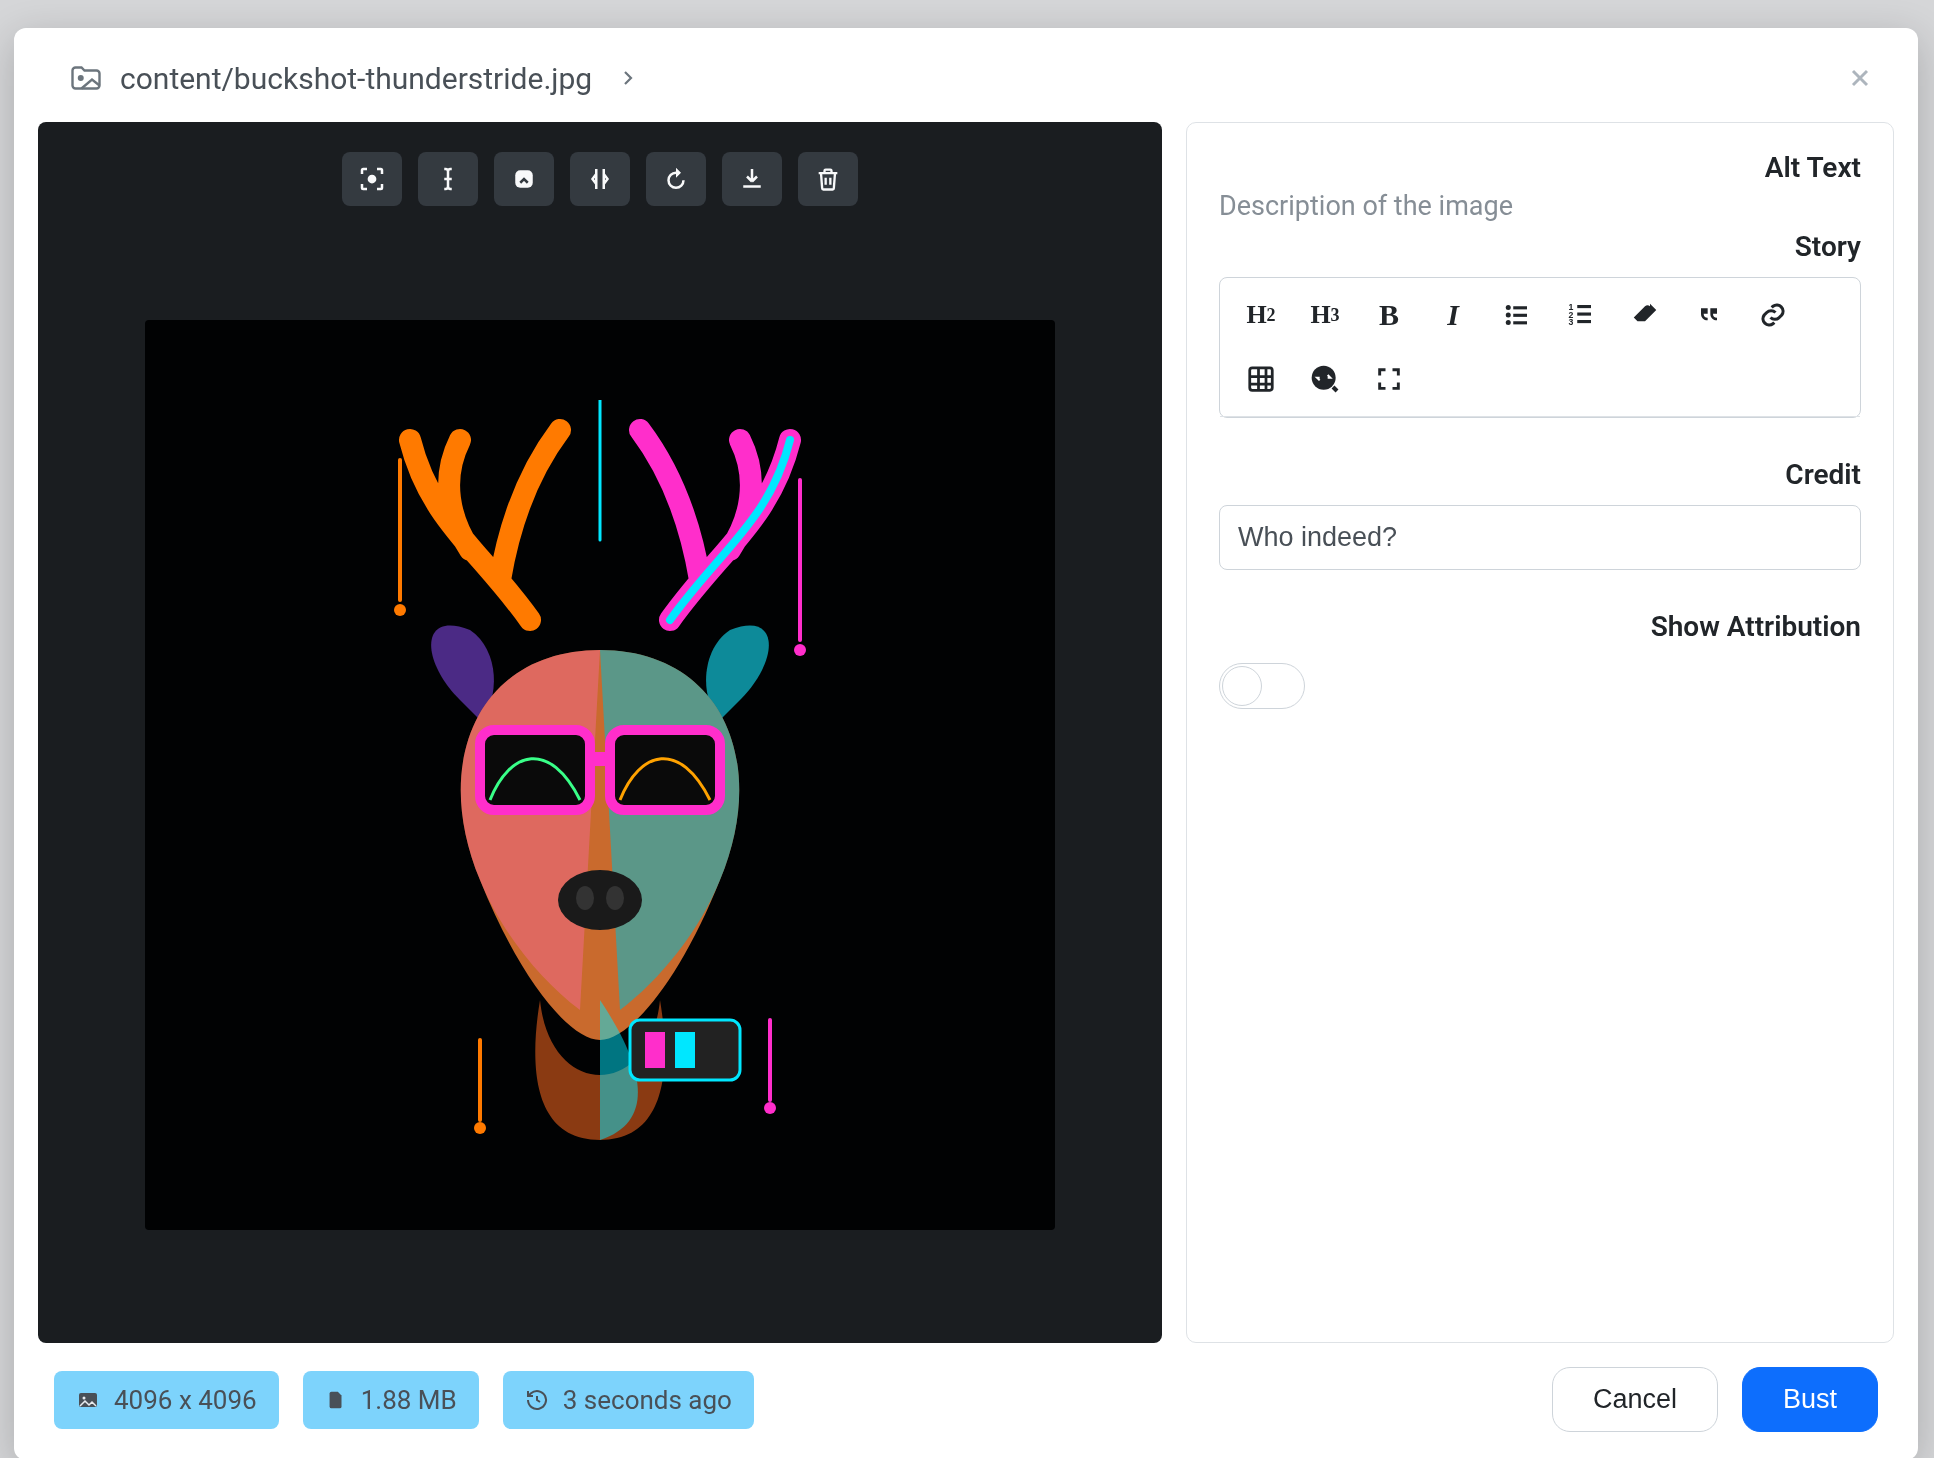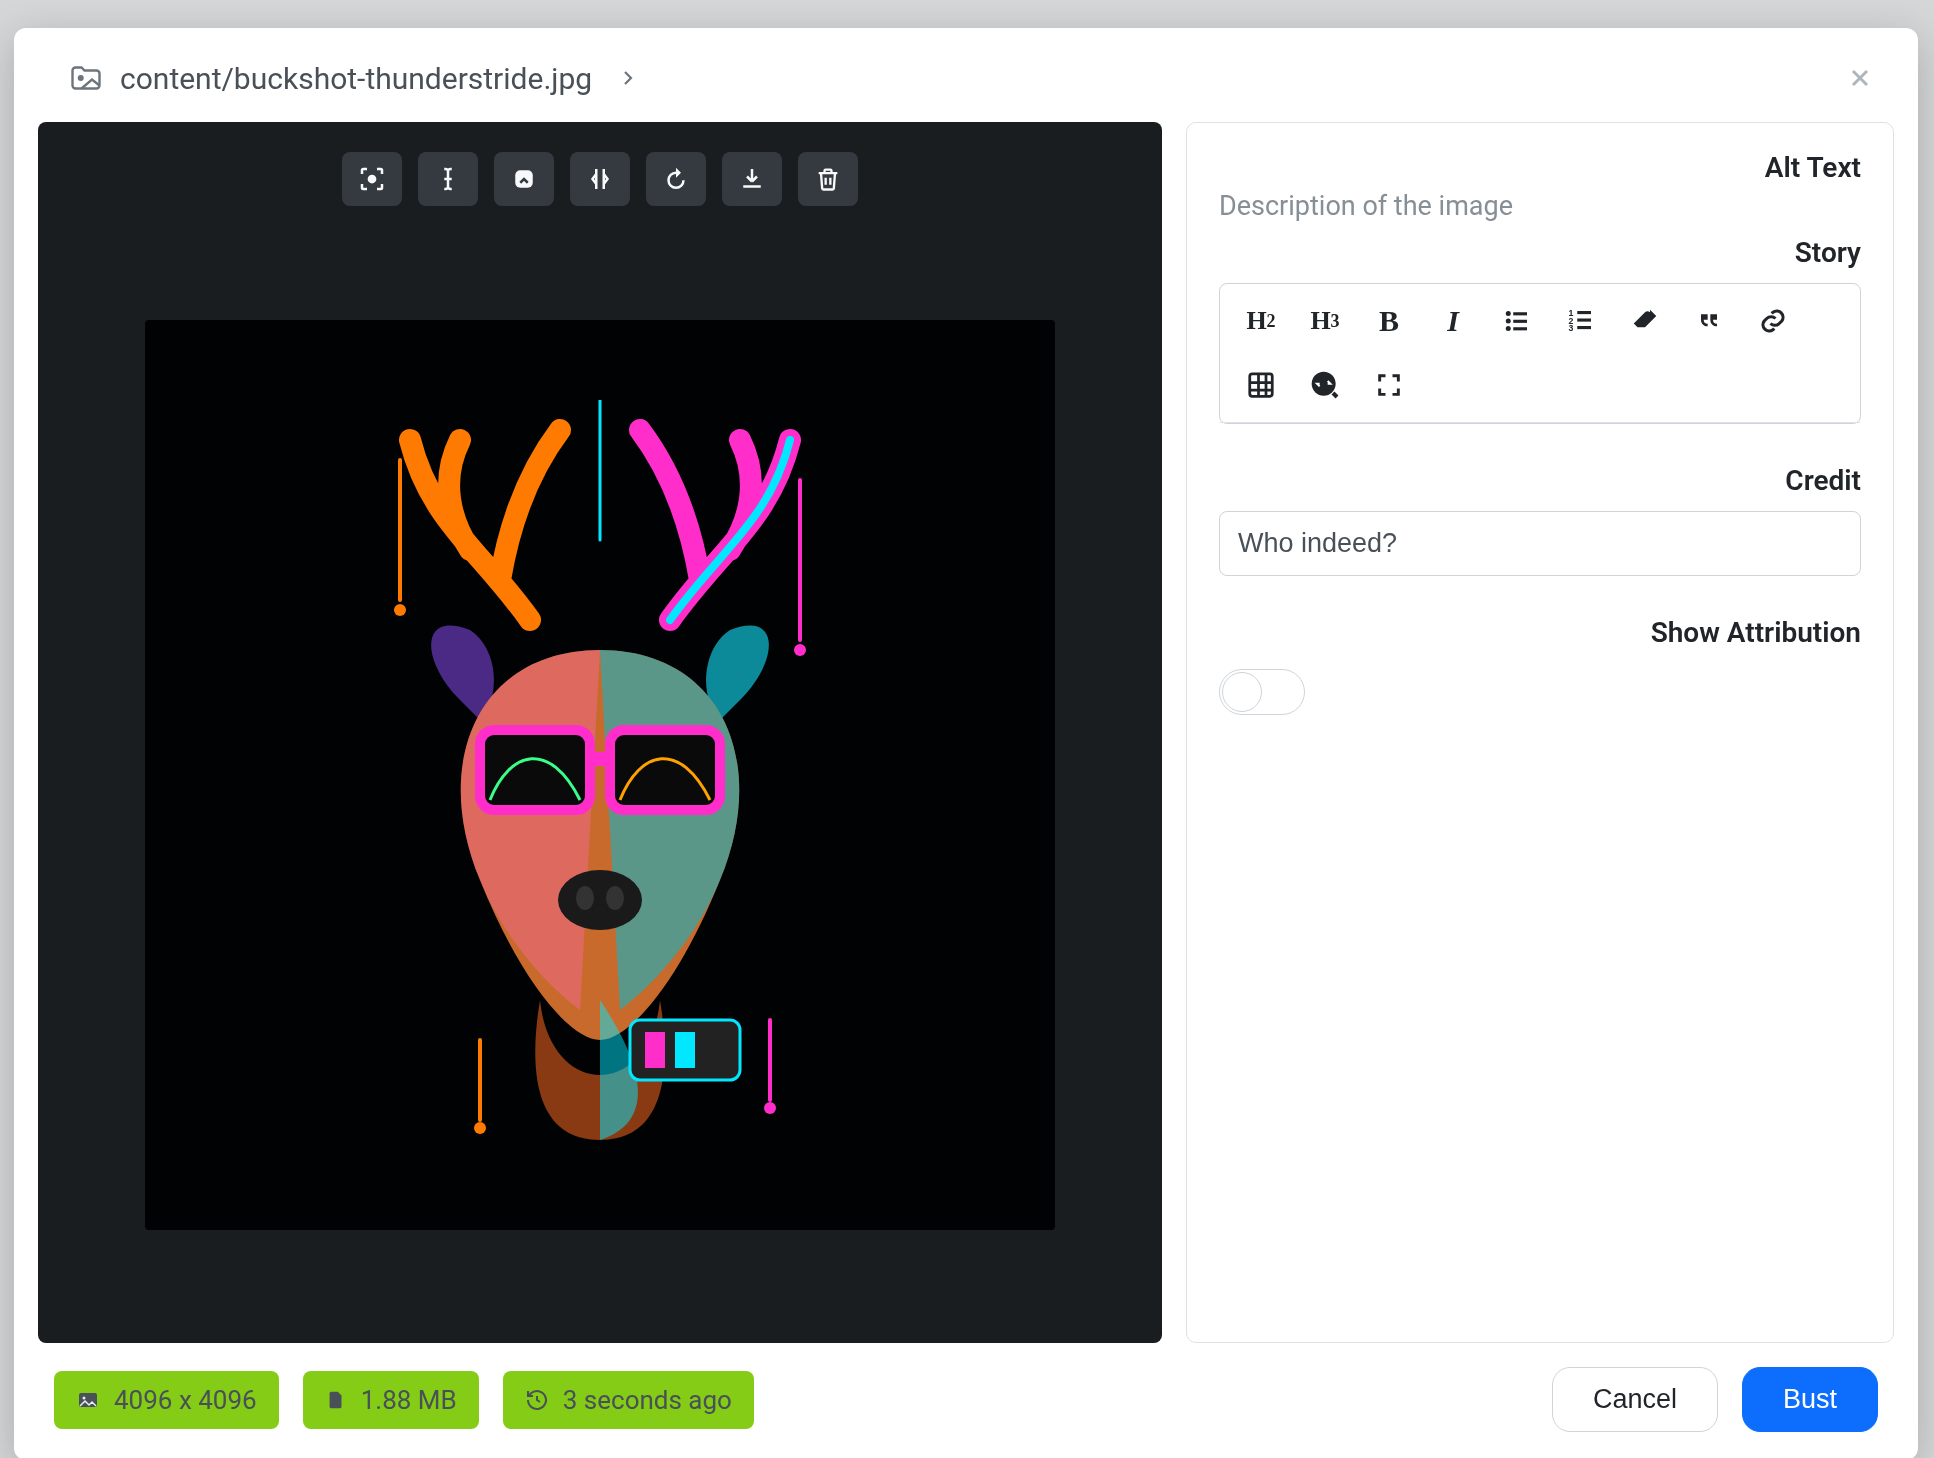--- a/index.html
+++ b/index.html
@@ -107,21 +107,21 @@
   .field-label {
     font-size:28px;
     font-weight:600;
     color:#212529;
     margin-bottom:6px;
     text-align:right;
   }
   .field-sub {
     font-size:27px;
     color:#868e96;
-    margin-bottom:14px;
+    margin-bottom:8px;
   }
   .text-input {
     width:100%;
     padding:16px 18px;
     font-size:27px;
     color:#495057;
     border:1px solid #ced4da;
     border-radius:8px;
     background:#fff;
     margin-bottom:40px;
@@ -170,21 +170,21 @@
     border:1px solid #ced4da;
     left:2px; top:2px;
   }
   .modal-footer {
     display:flex;
     align-items:center;
     padding:24px 40px 28px 40px;
     gap:24px;
   }
   .meta-chip {
-    background:#84cc16;
+    background:#7dd3fc;
     border-radius:8px;
     padding:14px 22px;
     display:flex;
     align-items:center;
     gap:14px;
     font-size:26px;
     color:#495057;
   }
   .footer-actions { margin-left:auto; display:flex; gap:24px;}
   .btn {

